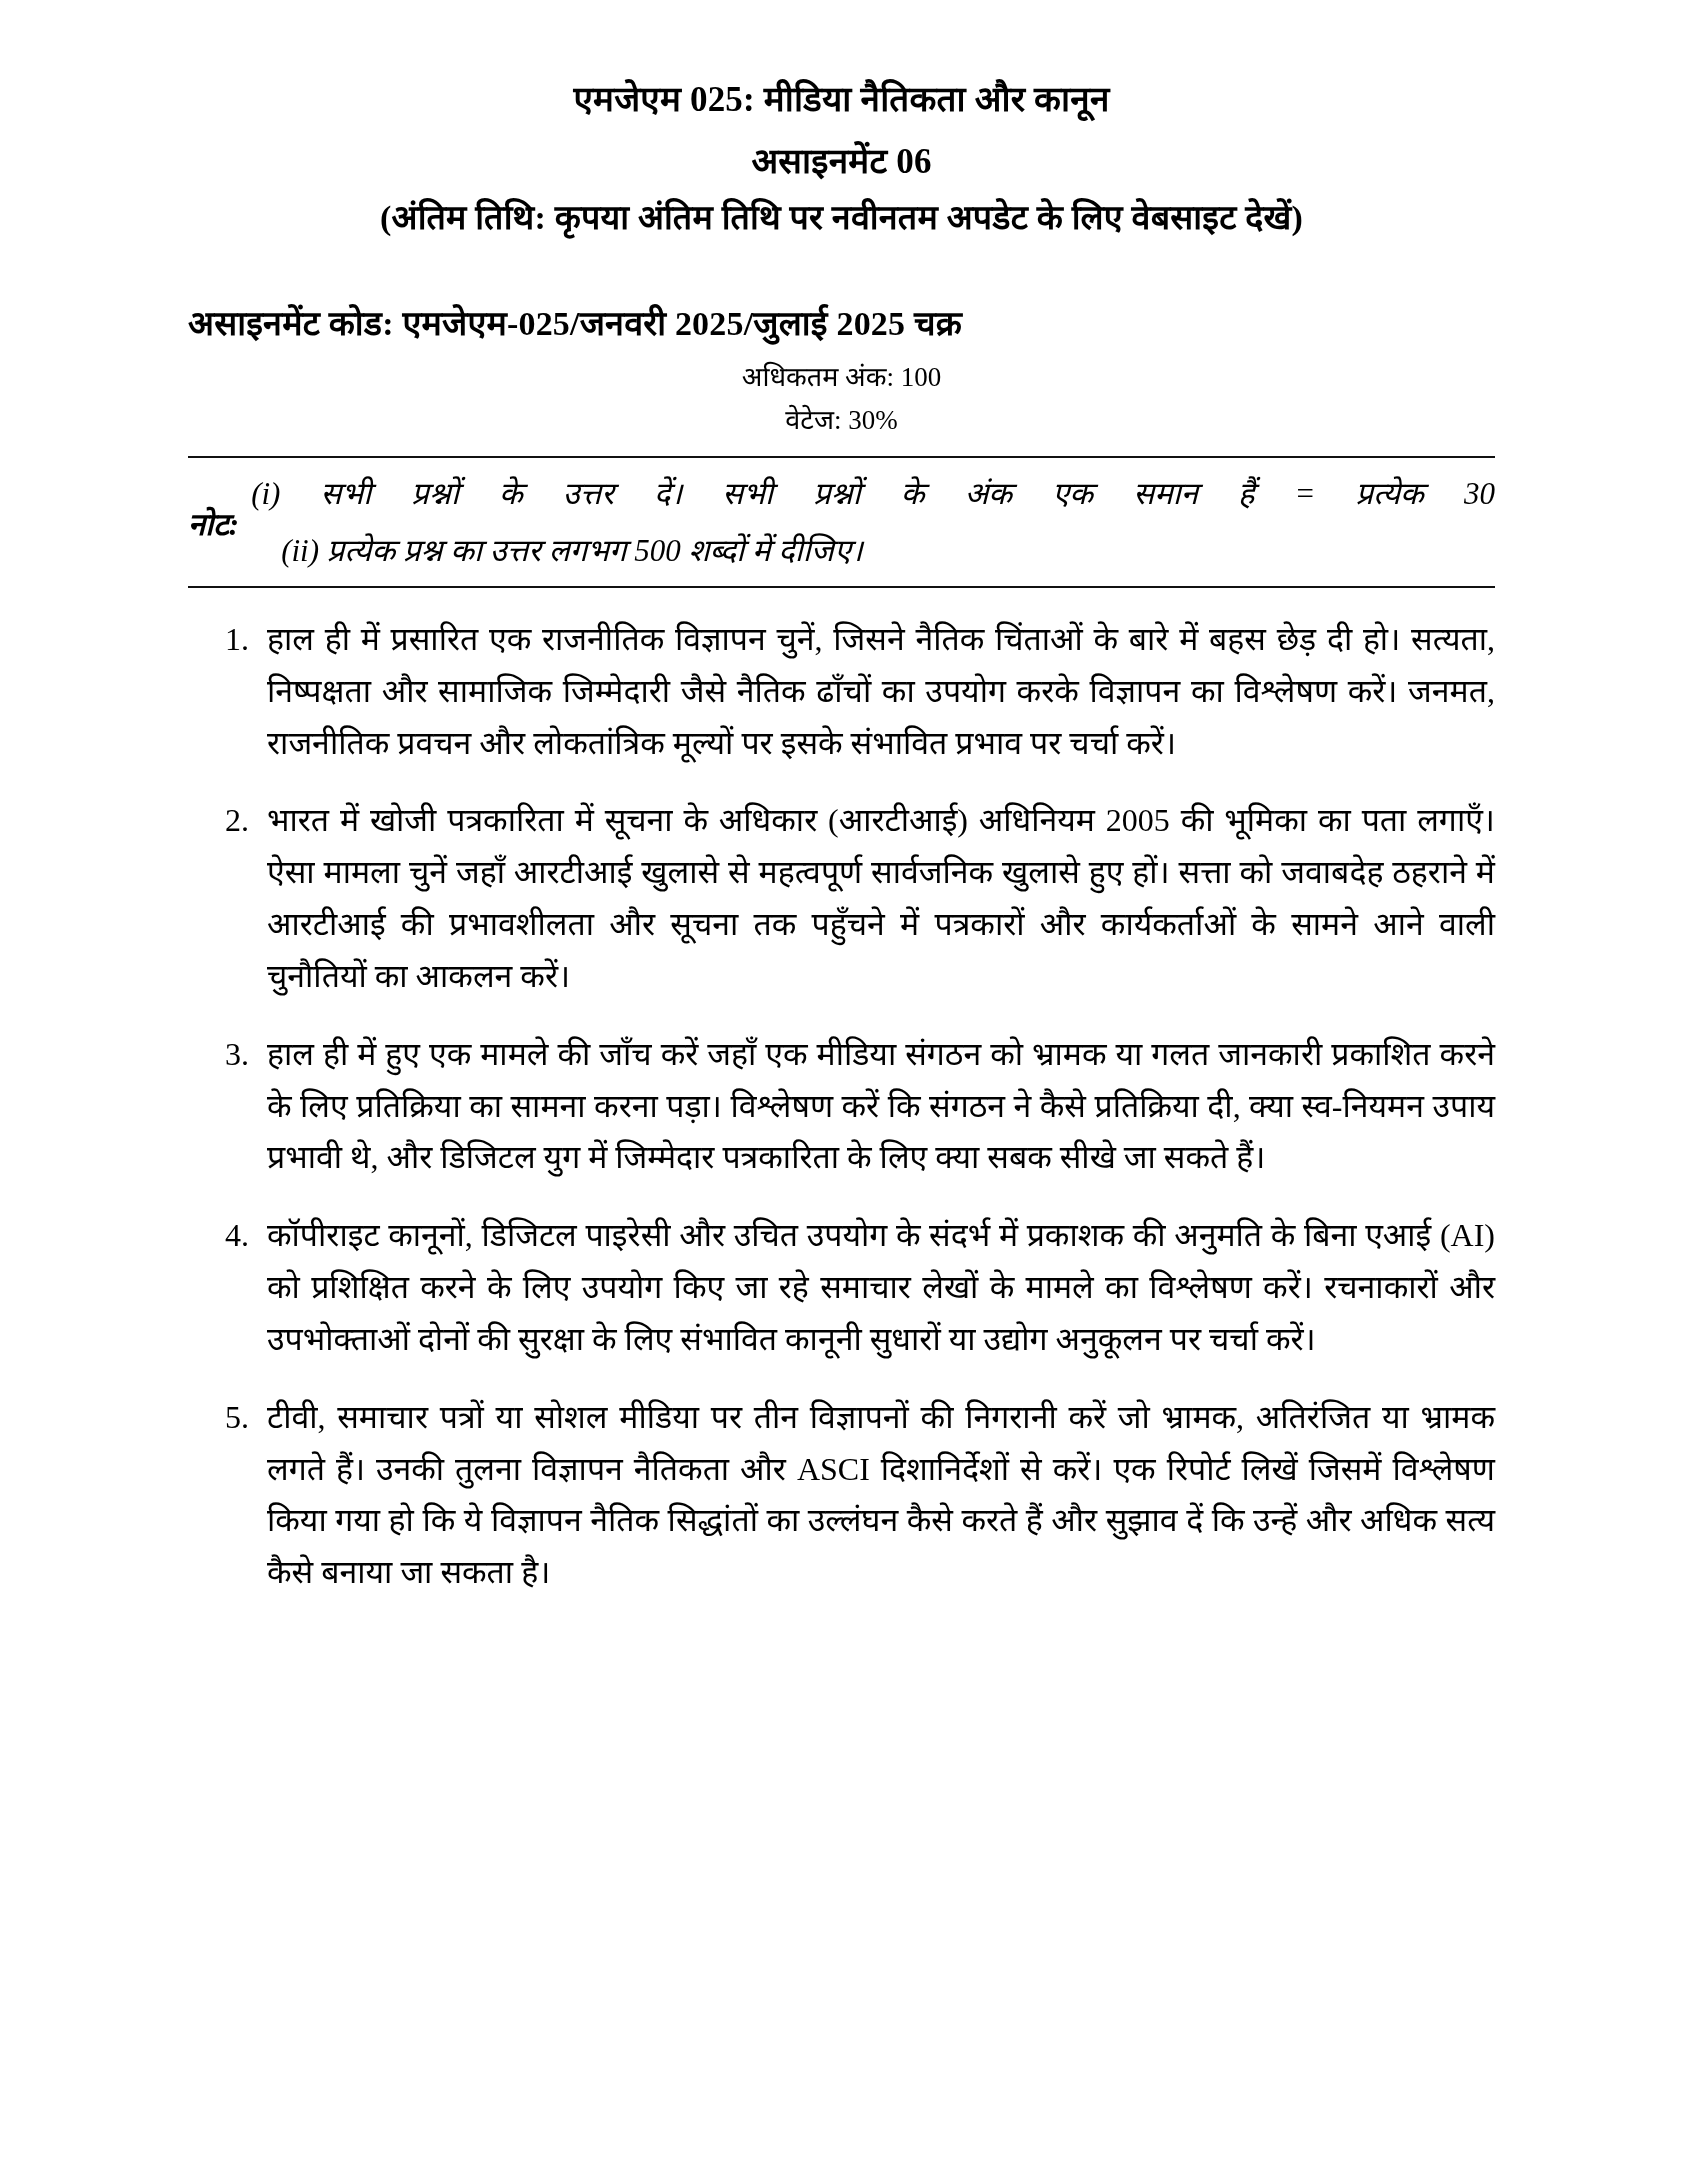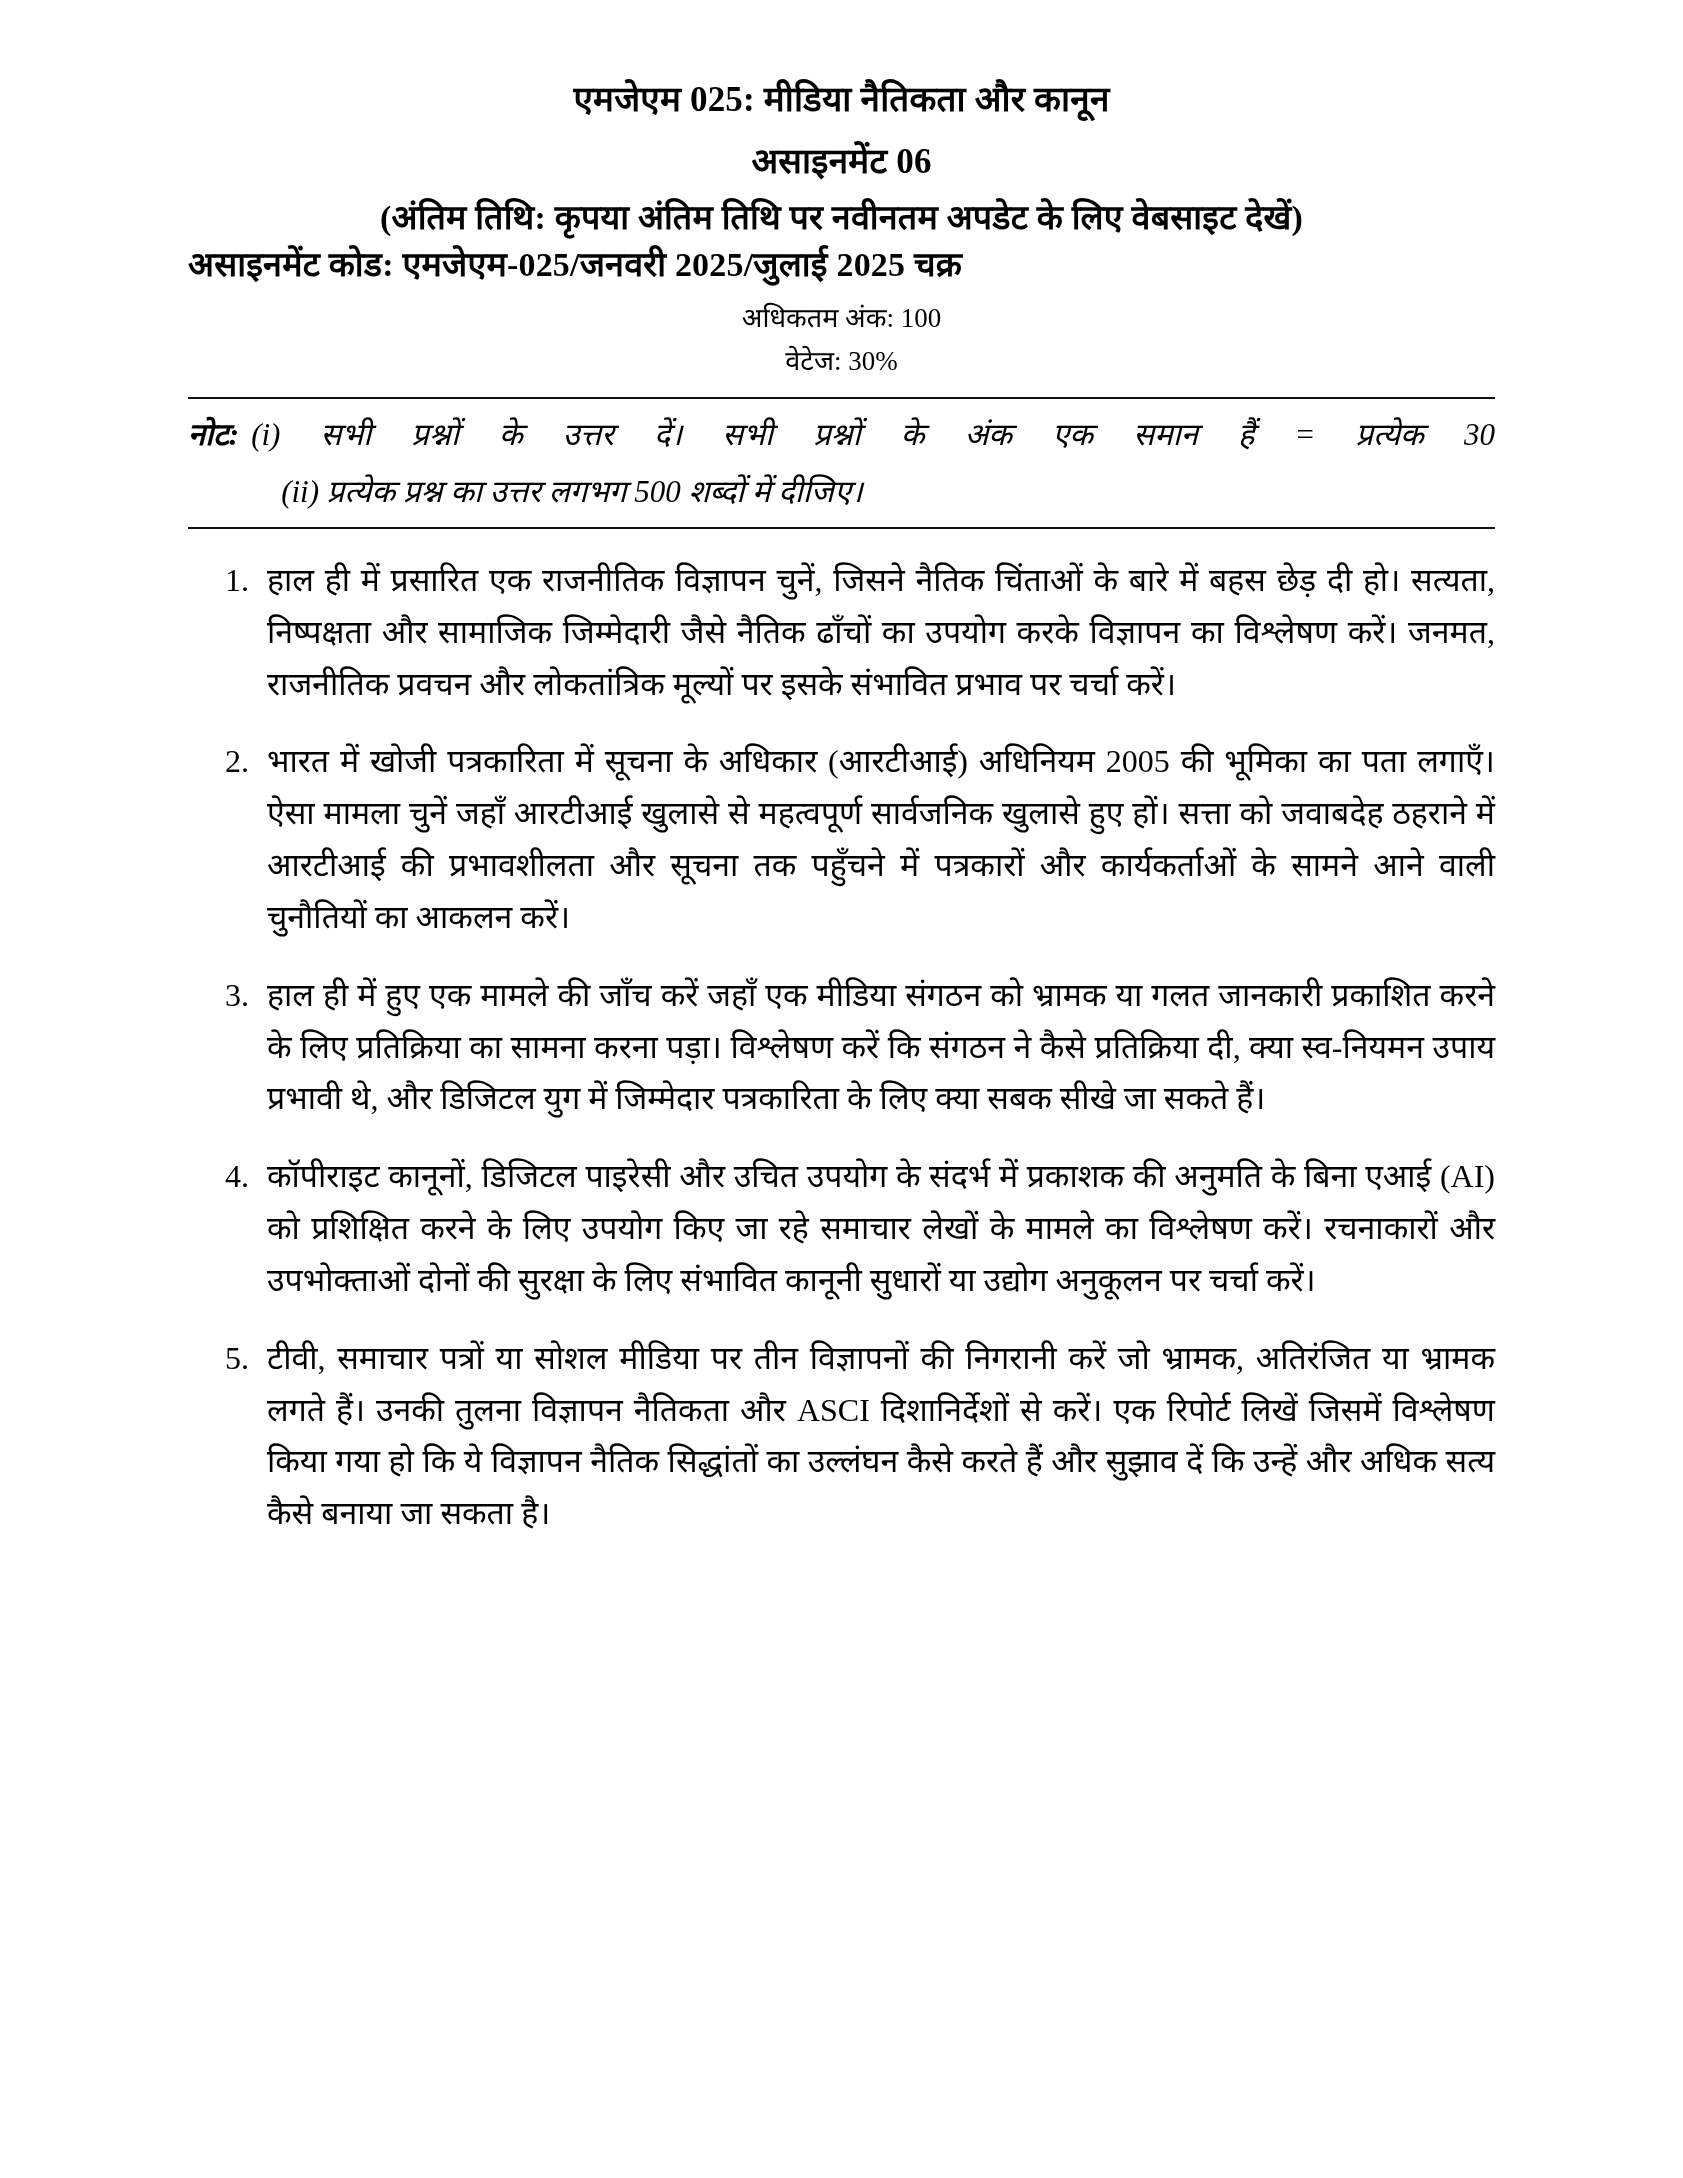--- a/index.html
+++ b/index.html
@@ -37,20 +37,21 @@
     margin: 0;
   }
   .doc-title { margin-top: 22px; }
   .doc-assign-no { margin-top: 16px; }
   .doc-duedate { margin-top: 12px; font-size: 34px; }
 
   .doc-code {
     font-weight: bold;
     font-size: 34px;
     text-align: left;
+    margin-top: 59px;
     letter-spacing: 0.2px;
   }
 
   .meta-line {
     text-align: center;
     font-size: 27px;
     line-height: 1.38;
     margin-top: 6px;
   }
   .meta-line.first { margin-top: 14px; }
@@ -74,20 +75,21 @@
   }
   .note-row {
     display: flex;
     align-items: flex-start;
   }
   .note-label {
     font-weight: bold;
     font-style: italic;
     white-space: nowrap;
     padding-right: 12px;
+    margin-top: 31px;
   }
   .note-lines { flex: 1; }
   .note-line-1 {
     text-align: justify;
     text-align-last: justify;
   }
   .note-line-2 {
     margin-top: 10px;
     padding-left: 30px;
   }

